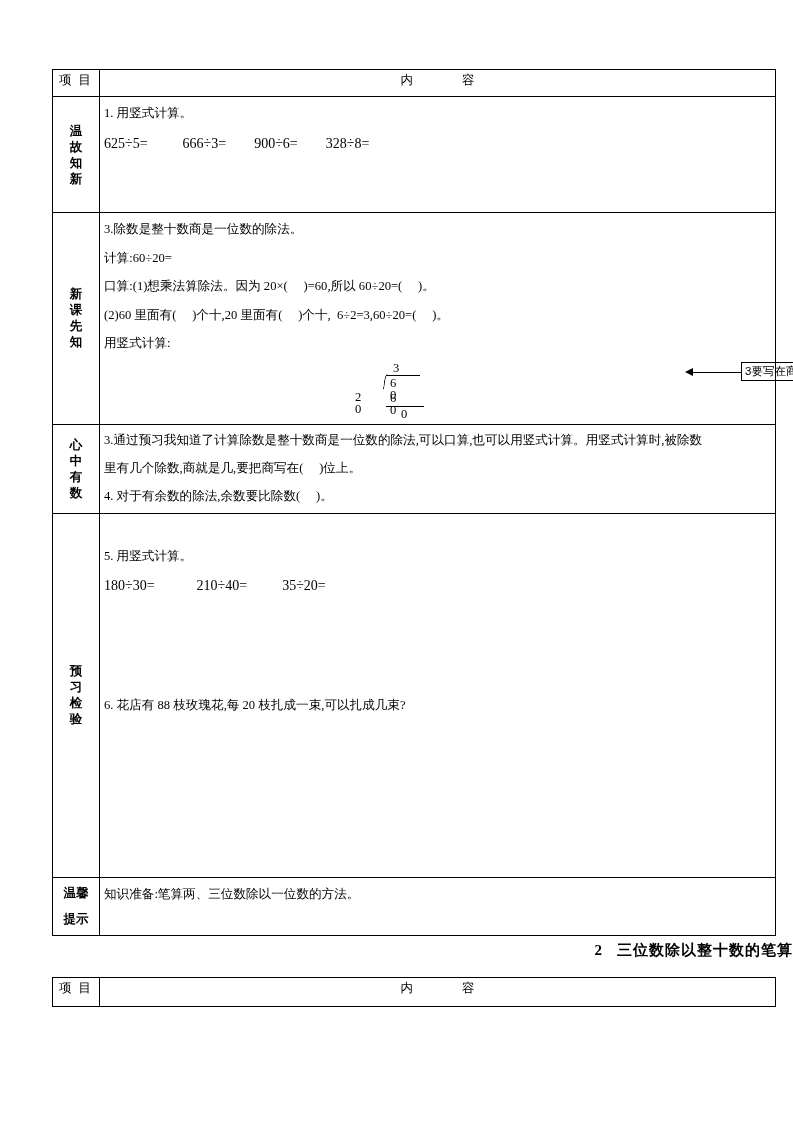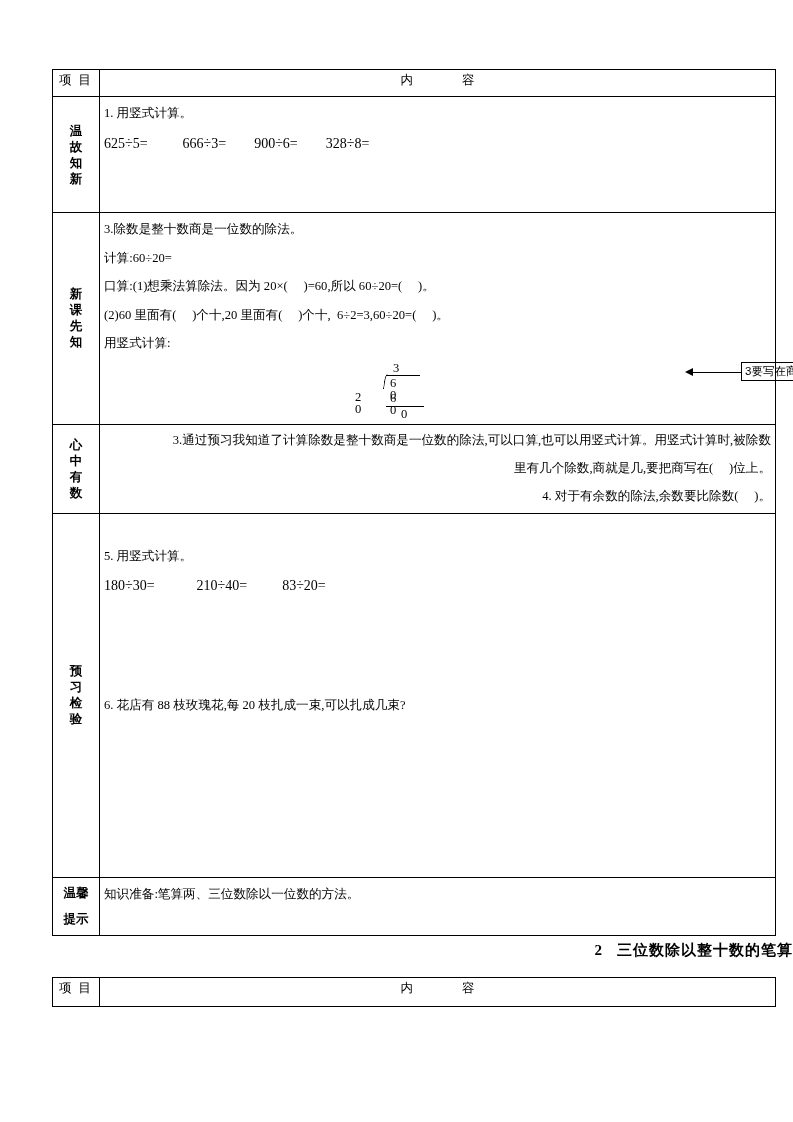--- a/index.html
+++ b/index.html
@@ -82,21 +82,21 @@
   
   .content {
     padding: 9px 8px 9px 10px;
     font-size: 12.6px;
     line-height: 1.95;
   }
   .content p {
     margin: 4px;
     white-space: pre-wrap;
   }
-  .content p.tight { line-height: 1.9; text-align: right; }
+  .content p.tight { line-height: 1.9; }
 
   .exprs {
     display: block;
     white-space: pre;
     font-size: 14px;
   }
   .spacer-md { height: 26px; }
   .spacer-lg { height: 86px; }
 
   
@@ -314,21 +314,21 @@
           <div class="stack">
             <span>预</span>
             <span>习</span>
             <span>检</span>
             <span>验</span>
           </div>
         </td>
         <td class="content">
           <div class="spacer-md"></div>
           <p>5. 用竖式计算。</p>
-          <p class="exprs">180÷30=            210÷40=          83÷20=</p>
+          <p class="exprs">180÷30=            210÷40=          35÷20=</p>
           <div class="spacer-lg"></div>
           <p>6. 花店有 88 枝玫瑰花,每 20 枝扎成一束,可以扎成几束?</p>
         </td>
       </tr>
 
       <tr>
         <td class="vlabel pair" style="height:57px">
           <div class="stack">
             <span>温馨</span>
             <span>提示</span>

